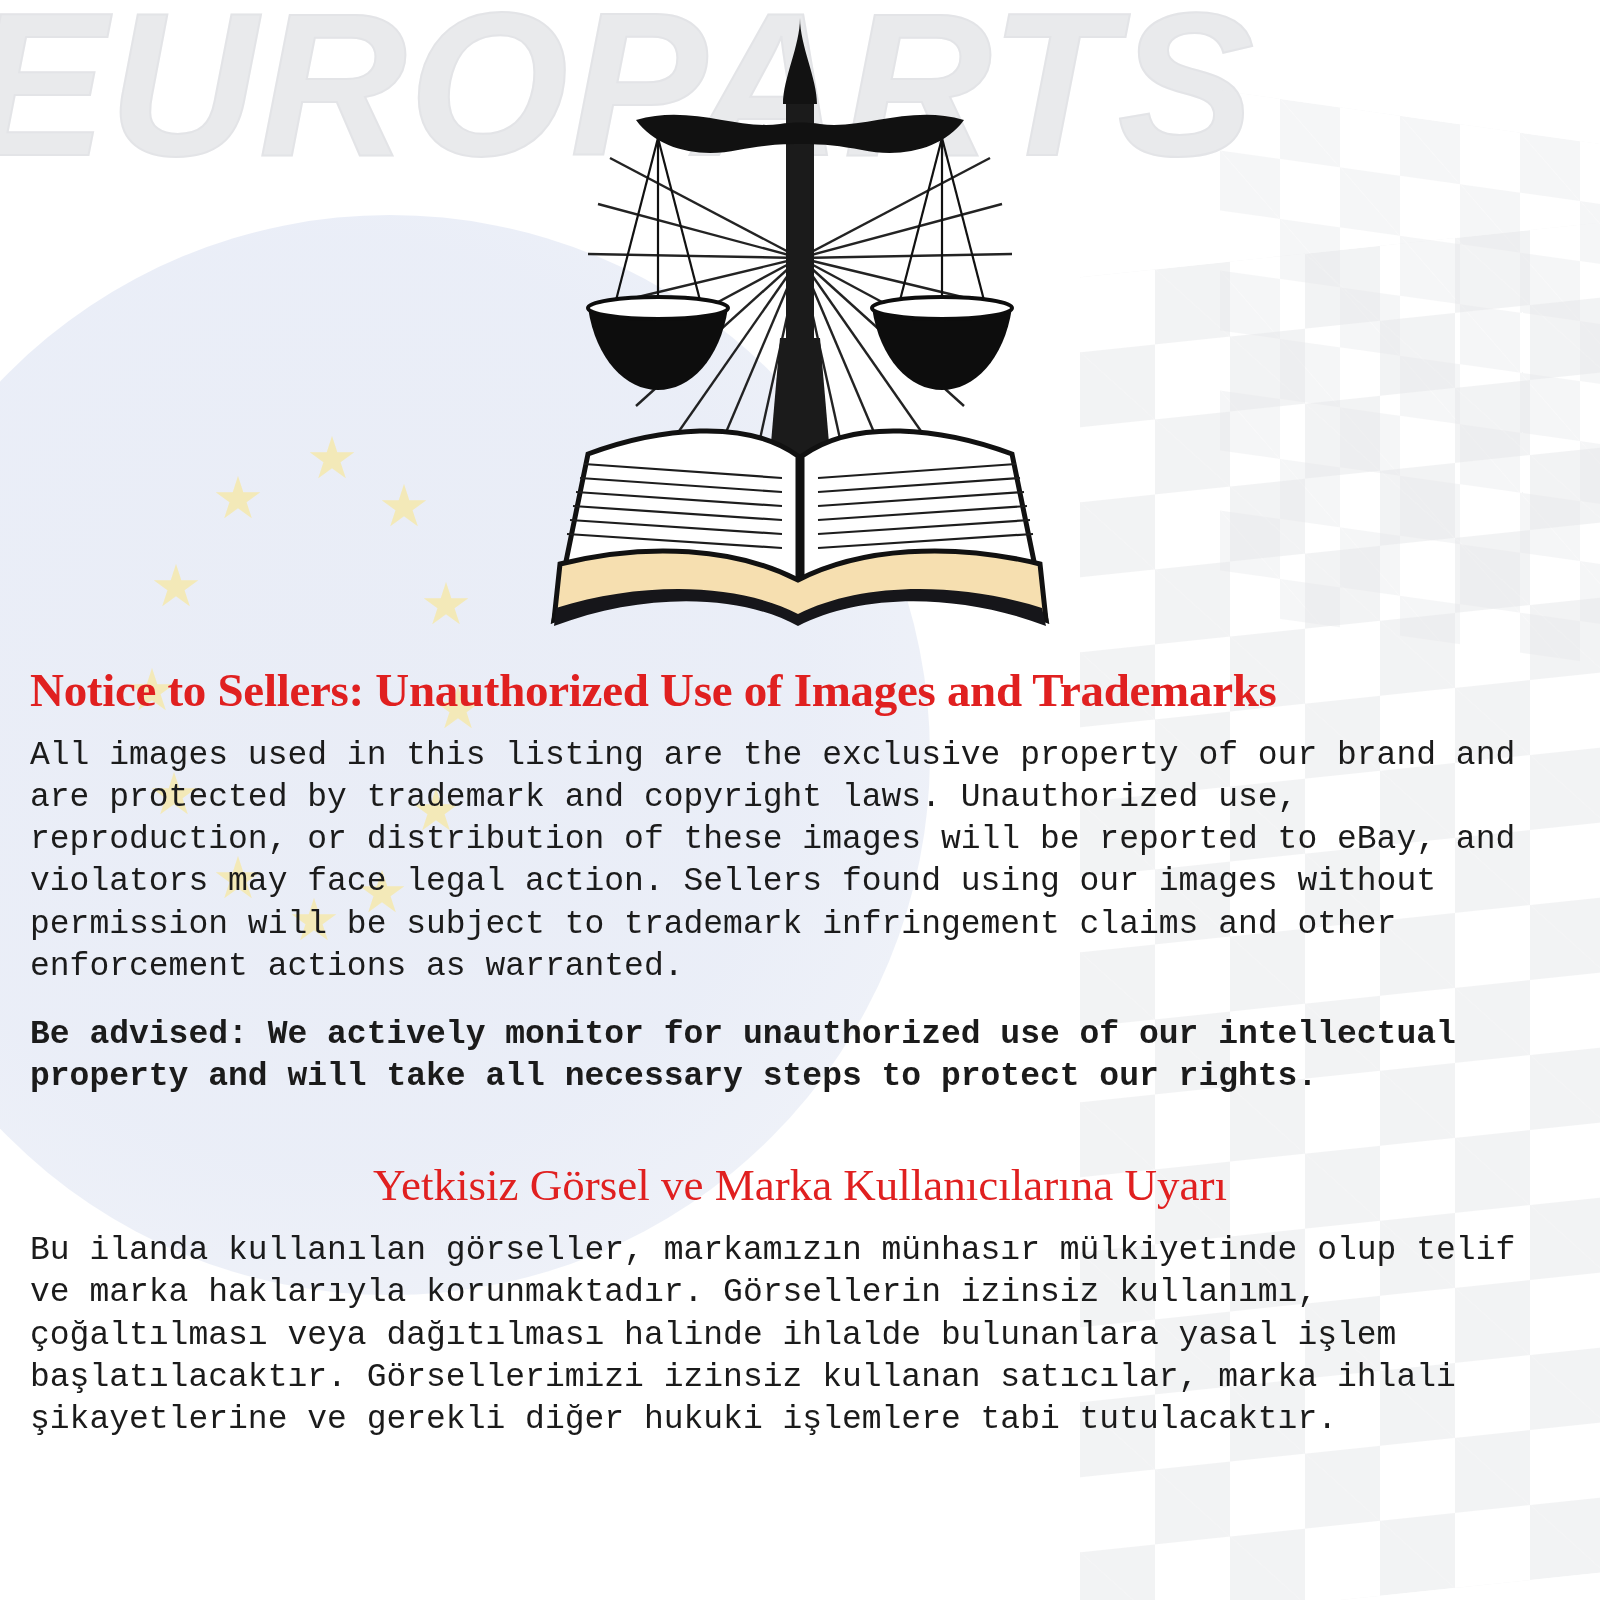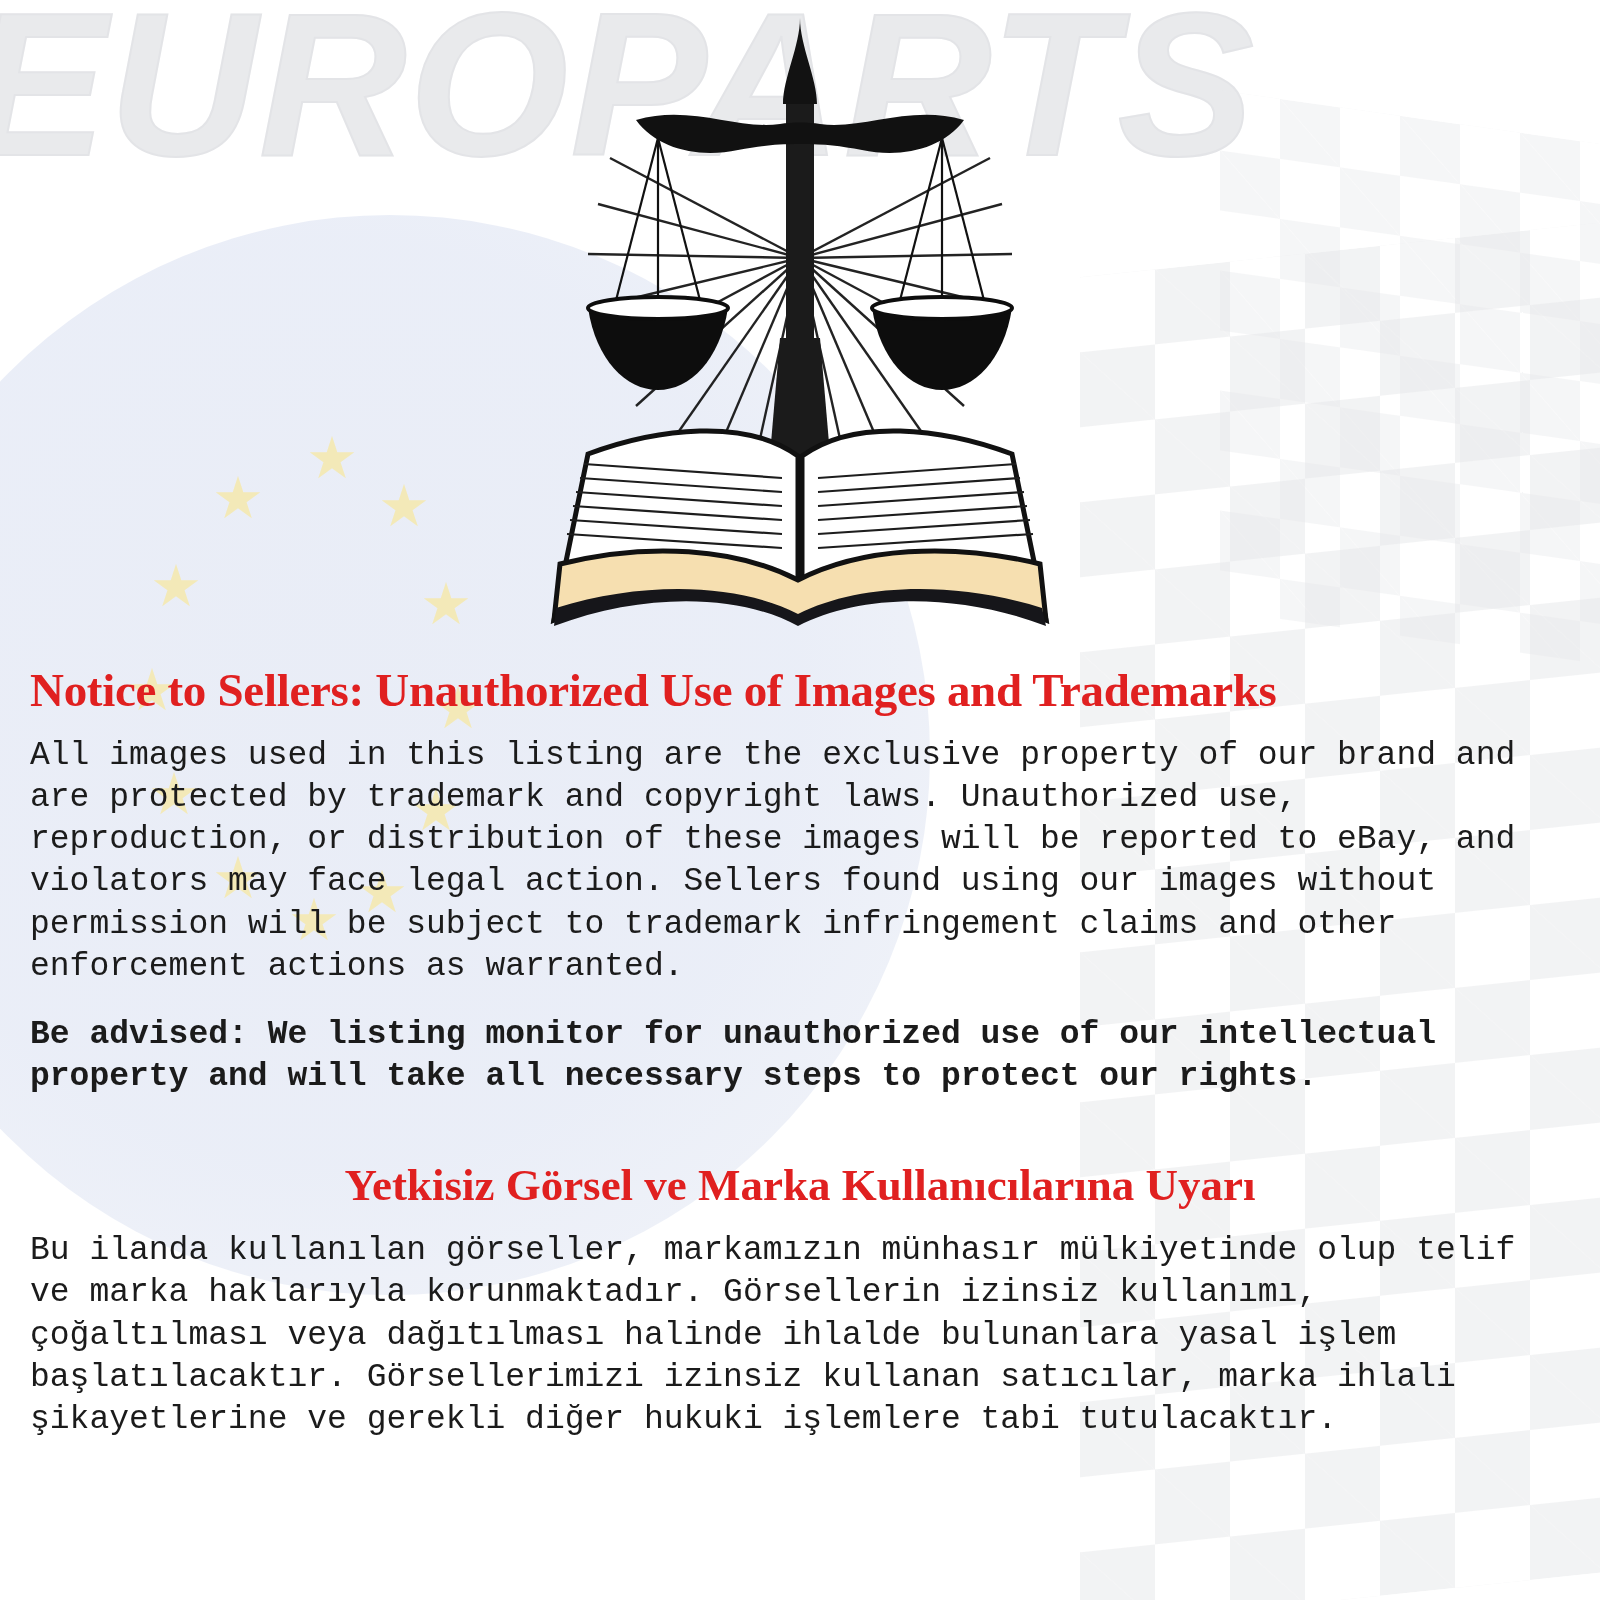--- a/index.html
+++ b/index.html
@@ -134,21 +134,21 @@
     font-family: Liberation Mono, monospace;
   }
   p.body-text.bold {
     font-weight: bold;
     margin-top: 26px;
   }
 
   h2.notice-title-tr {
     color: #e02020;
     font-size: 45px;
-    font-weight: bold;
+    font-weight: normal;
     text-align: center;
     margin: 62px 0 20px 0;
     line-height: 1.1;
   }
 
   .tr-block p.body-text {
     max-width: 1540px;
   }
 </style>
 </head>
@@ -244,21 +244,21 @@
       </g>
 
       <path d="M20 556 C108 534 196 540 258 572 C320 540 410 534 500 556 L506 612 C416 578 320 580 258 612 C200 580 104 578 14 612 Z" fill="#f6dfb0" stroke="#111111" stroke-width="5"></path>
       <path d="M16 600 C106 572 200 576 258 606 C318 576 412 572 502 600 L506 618 C416 584 320 586 258 618 C200 586 104 584 14 618 Z" fill="#16161a"></path>
     </svg>
   </div>
 
   <section>
     <h1 class="notice-title">Notice to Sellers: Unauthorized Use of Images and Trademarks</h1>
     <p class="body-text">All images used in this listing are the exclusive property of our brand and are protected by trademark and copyright laws. Unauthorized use, reproduction, or distribution of these images will be reported to eBay, and violators may face legal action. Sellers found using our images without permission will be subject to trademark infringement claims and other enforcement actions as warranted.</p>
-    <p class="body-text bold">Be advised: We listing monitor for unauthorized use of our intellectual property and will take all necessary steps to protect our rights.</p>
+    <p class="body-text bold">Be advised: We actively monitor for unauthorized use of our intellectual property and will take all necessary steps to protect our rights.</p>
   </section>
 
   <section class="tr-block">
     <h2 class="notice-title-tr">Yetkisiz Görsel ve Marka Kullanıcılarına Uyarı</h2>
     <p class="body-text">Bu ilanda kullanılan görseller, markamızın münhasır mülkiyetinde olup telif ve marka haklarıyla korunmaktadır. Görsellerin izinsiz kullanımı, çoğaltılması veya dağıtılması halinde ihlalde bulunanlara yasal işlem başlatılacaktır. Görsellerimizi izinsiz kullanan satıcılar, marka ihlali şikayetlerine ve gerekli diğer hukuki işlemlere tabi tutulacaktır.</p>
   </section>
 
 </div>
 
 </body></html>

